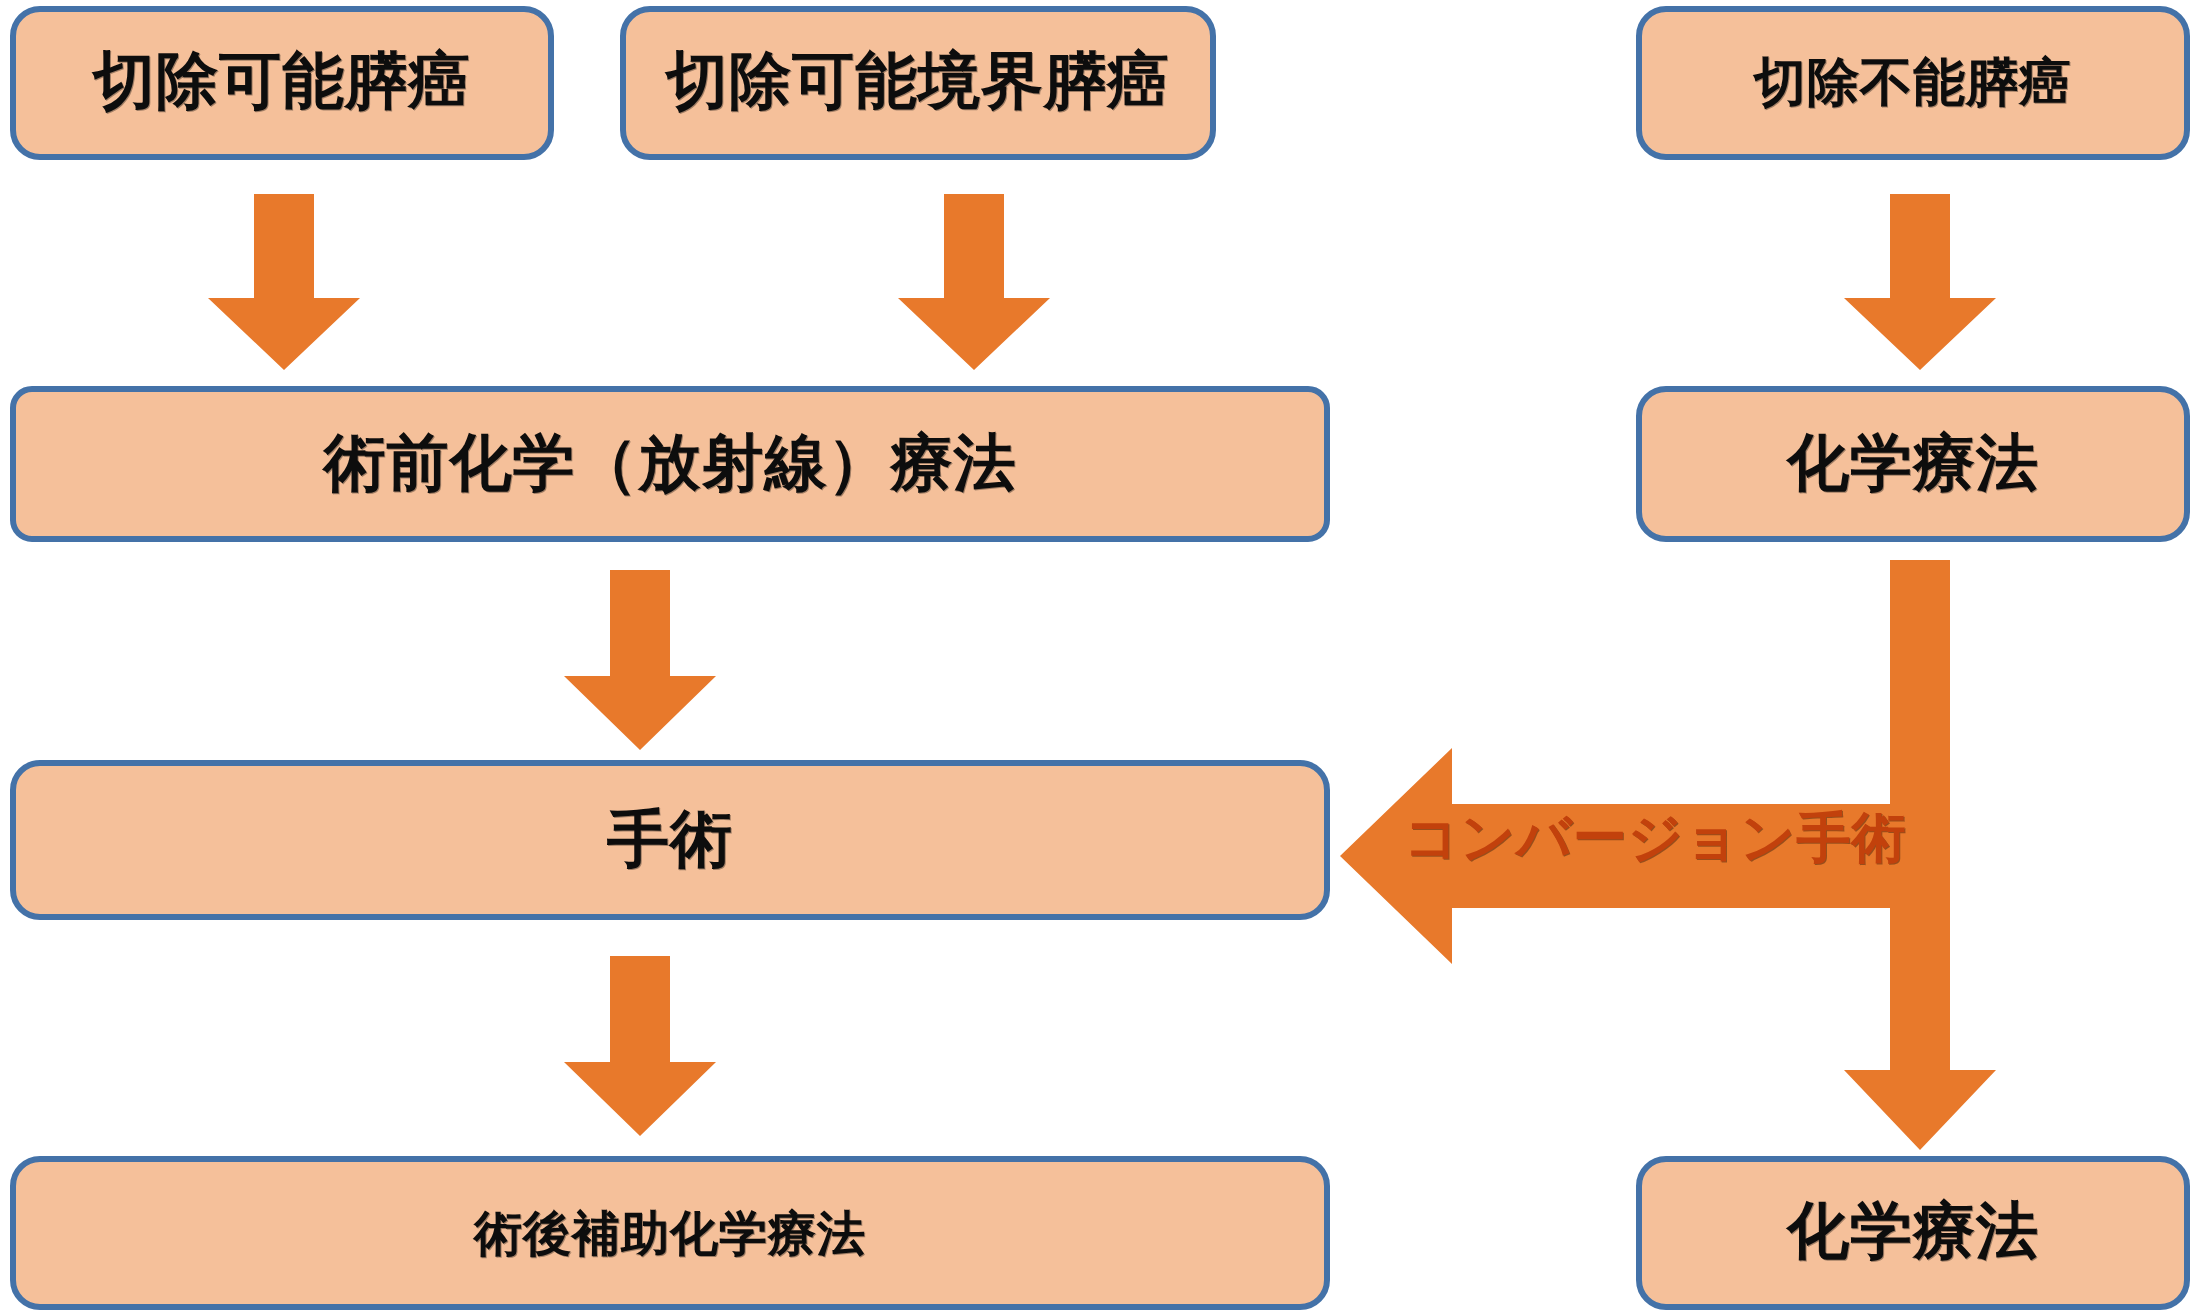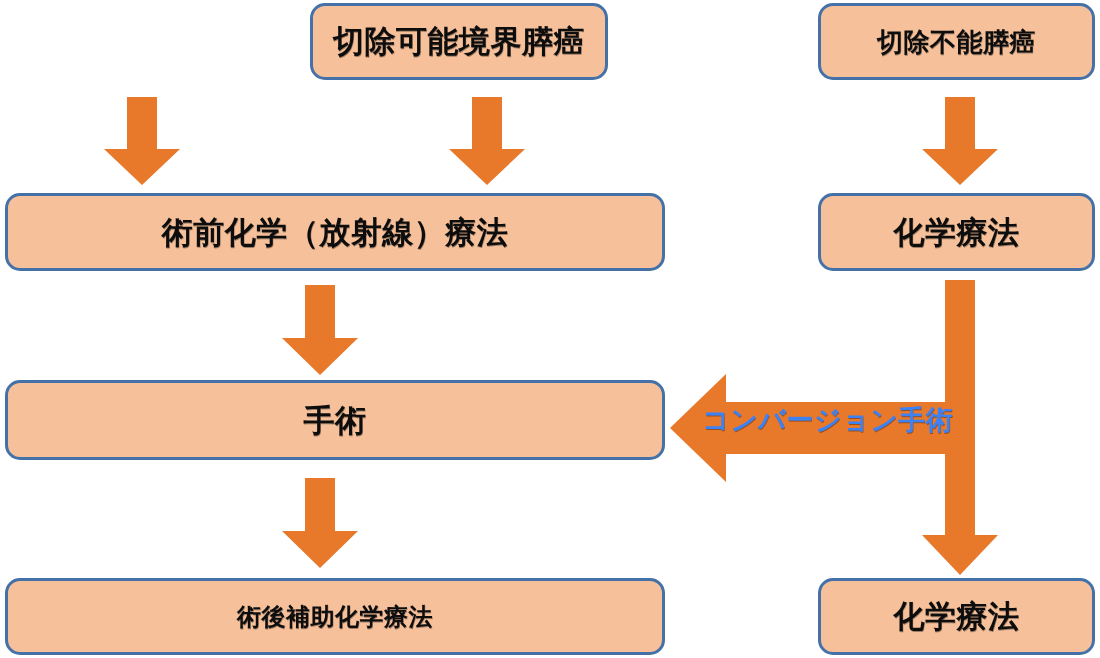--- a/index.html
+++ b/index.html
@@ -41,34 +41,37 @@
   .arrow {
     position: absolute;
     overflow: visible;
   }
   .arrow svg { display: block; }
   .arw-fill { fill: #e8792b; }
 
   
   .conv-label {
     position: absolute;
-    color: #3b82f6;
+    color: #c2410c;
     font-weight: 700;
     white-space: nowrap;
     line-height: 1;
     letter-spacing: 0.5px;
     text-shadow: 0.5px 0.5px 0 rgba(0,0,0,0.35);
     pointer-events: none;
   }
 </style>
 </head>
 <body>
 
 <div id="canvas">
 
+  <div class="node" style="left:5px; top:3px; width:272px; height:77px; font-size:31px;">
+    <span class="node-label">切除可能膵癌</span>
+  </div>
 
   <div class="node" style="left:310px; top:3px; width:298px; height:77px; font-size:31px;">
     <span class="node-label">切除可能境界膵癌</span>
   </div>
 
   <div class="node" style="left:818px; top:3px; width:277px; height:77px; font-size:26px;">
     <span class="node-label">切除不能膵癌</span>
   </div>
 
   <div class="arrow" style="left:104px; top:97px; width:76px; height:88px;">
@@ -82,21 +85,21 @@
       <polygon class="arw-fill" points="23,0 53,0 53,52 76,52 38,88 0,52 23,52"></polygon>
     </svg>
   </div>
 
   <div class="arrow" style="left:922px; top:97px; width:76px; height:88px;">
     <svg width="76" height="88" viewBox="0 0 76 88" xmlns="http://www.w3.org/2000/svg">
       <polygon class="arw-fill" points="23,0 53,0 53,52 76,52 38,88 0,52 23,52"></polygon>
     </svg>
   </div>
 
-  <div class="node" style="left:5px; top:193px; width:660px; height:78px; font-size:31px;">
+  <div class="node" style="left:5px; top:193px; width:660px; height:78px; font-size:31px;border-radius:11px;">
     <span class="node-label">術前化学（放射線）療法</span>
   </div>
 
   <div class="node" style="left:818px; top:193px; width:277px; height:78px; font-size:31px;">
     <span class="node-label">化学療法</span>
   </div>
 
   <div class="arrow" style="left:282px; top:285px; width:76px; height:90px;">
     <svg width="76" height="90" viewBox="0 0 76 90" xmlns="http://www.w3.org/2000/svg">
       <polygon class="arw-fill" points="23,0 53,0 53,53 76,53 38,90 0,53 23,53"></polygon>

